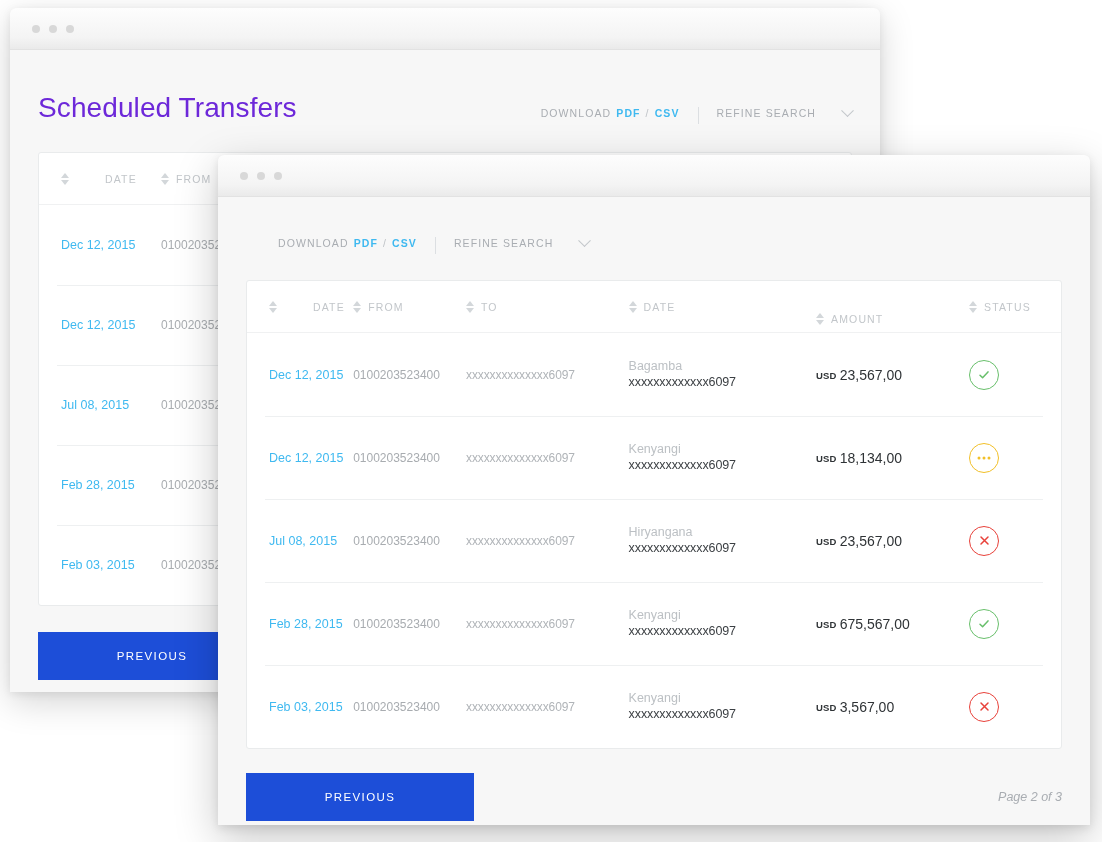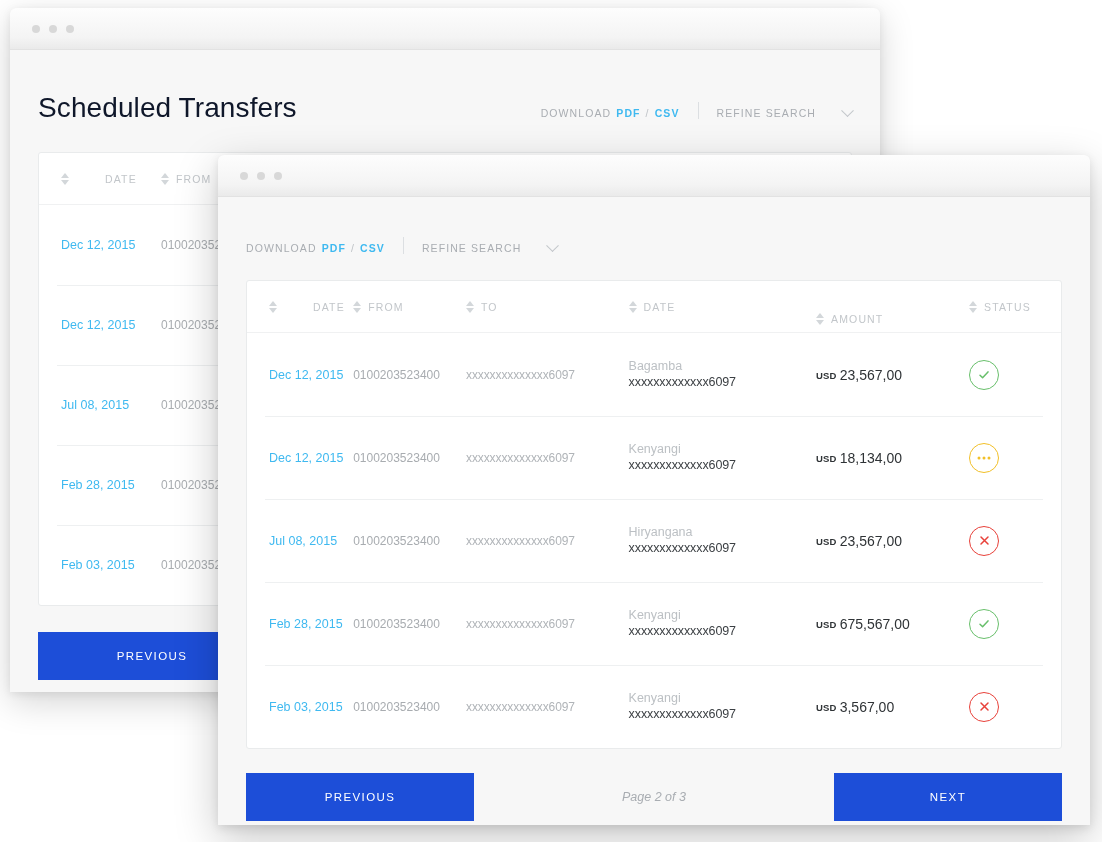--- a/index.html
+++ b/index.html
@@ -50,31 +50,32 @@
   .page-head {
     display: flex;
     align-items: baseline;
     justify-content: space-between;
     padding-top: 40px;
     padding-bottom: 26px;
   }
   .page-title {
     font-size: 27px;
     font-weight: 400;
-    color: #0f172a;
+    color: #6d28d9;
     letter-spacing: 0.1px;
   }
   .back .page-title { font-size: 28px; }
 
   .head-actions {
     display: flex;
-    align-items: flex-end;
+    align-items: flex-start;
     font-size: 10.5px;
     letter-spacing: 1.1px;
     color: #a9adb2;
+    margin-left: 32px;
   }
   .dl-group { display: flex; gap: 5px; align-items: center; }
   .dl-label { color: #a9adb2; }
   .dl-link { color: #3fb9f0; font-weight: 700; }
   .dl-sep { color: #bfc3c7; }
   .vbar {
     width: 1px; height: 17px; background: #dcdfe2;
     margin: 0 18px;
   }
   .refine { display: flex; align-items: center; gap: 27px; color: #a9adb2; }
@@ -460,17 +461,16 @@
               </svg>
           </span>
         </div>
       </div>
 
     </div>
 
     <div class="footer">
       <button class="btn">PREVIOUS</button>
       <div class="page-info">Page 2 of 3</div>
-      <button class="btn">NEXT</button>
     </div>
 
   </div>
 </div>
 
 </body></html>

